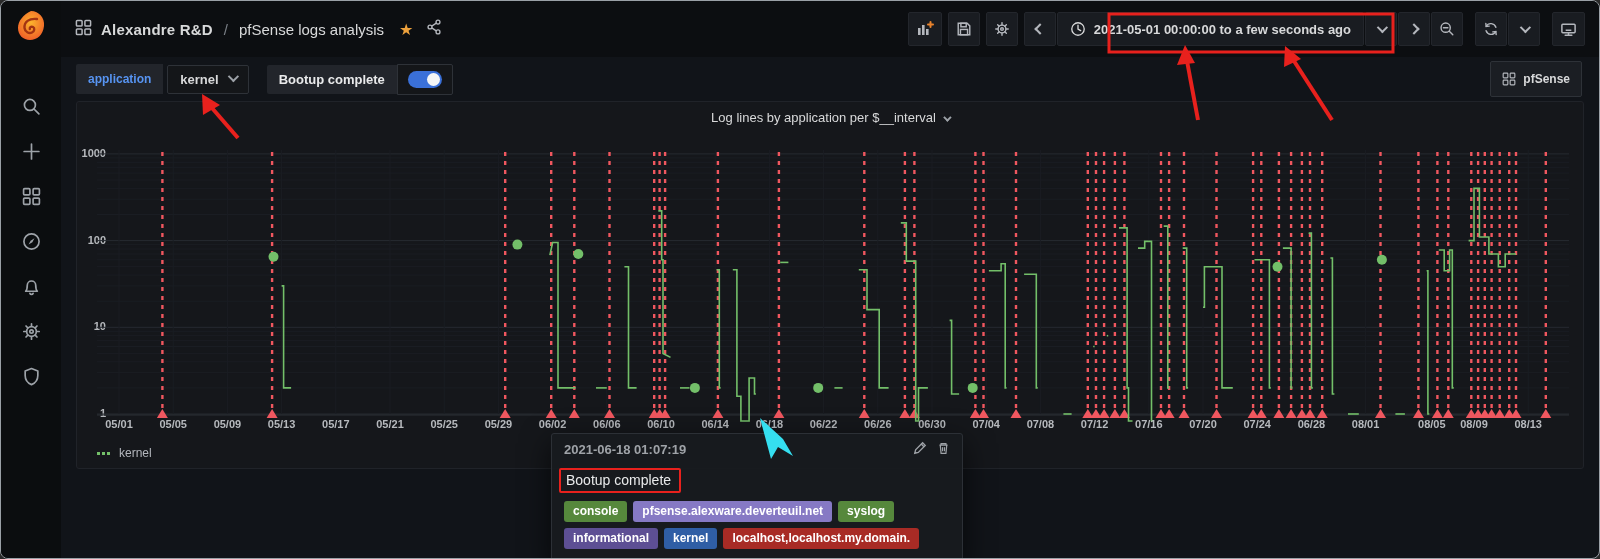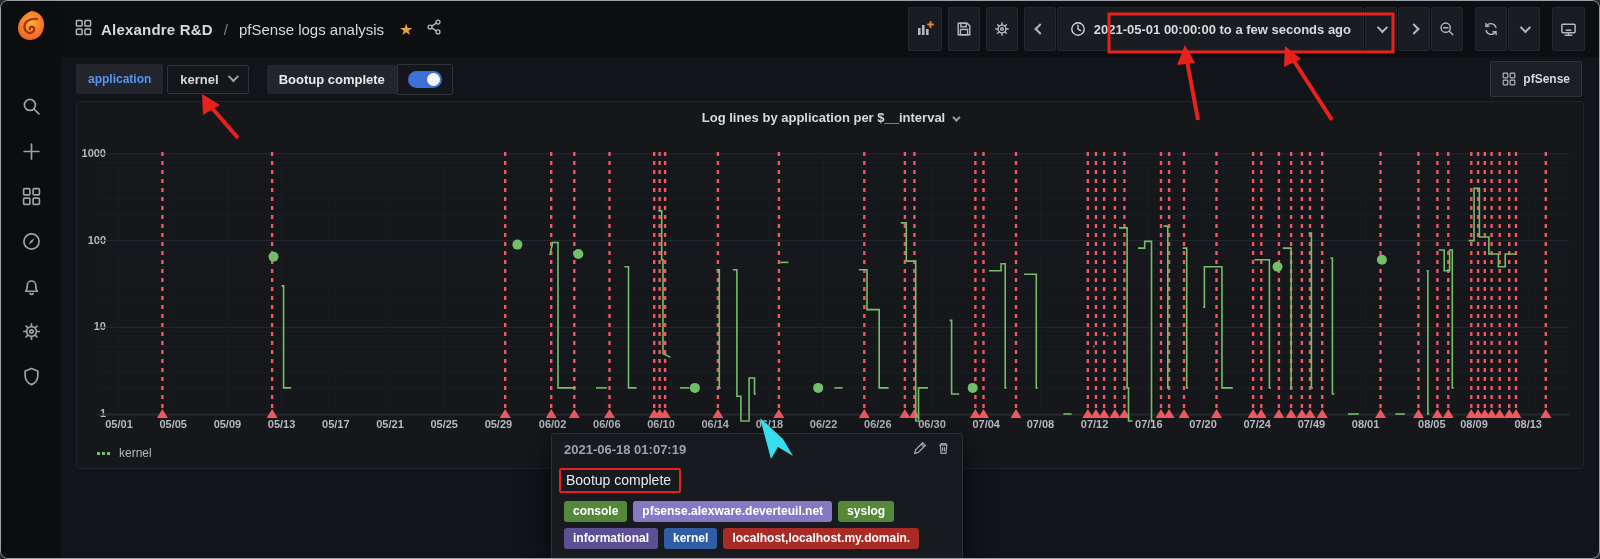--- a/index.html
+++ b/index.html
@@ -17,21 +17,21 @@
   
   .topnav { position:absolute; left:60px; top:0; right:0; height:56px; background:#0c0e11; z-index:2;
             display:flex; align-items:center; padding:9px 14px; }
   .crumb { display:flex; align-items:center; gap:9px; }
   .crumb .grid-ic svg, .toolbtn svg { stroke:#b4b7bd; fill:none; stroke-width:1.6; stroke-linecap:round; }
   .crumb-txt { color:#d8d9da; font-size:15px; font-weight:600; letter-spacing:.2px; }
   .crumb-sep { color:#7b8087; font-size:15px; font-weight:400; padding:0 2px; }
   .crumb-page { color:#d8d9da; font-size:15px; font-weight:400; }
   .star { color:#eda13c; font-size:16px; margin-left:6px; cursor:pointer; }
   .toolbar { margin-left:auto; display:flex; align-items:center; gap:6px; }
-  .toolbtn { height:44px; min-width:32px; background:#191c21; border:1px solid #23262c; border-radius:2px;
+  .toolbtn { height:34px; min-width:32px; background:#191c21; border:1px solid #23262c; border-radius:2px;
              display:flex; align-items:center; justify-content:center; padding:0 7px; cursor:pointer; }
   .tgroup { display:flex; align-items:center; gap:1px; }
   .trange { display:flex; align-items:center; gap:8px; color:#d8d9da; font-size:13px; font-weight:700; white-space:nowrap; }
   .caret { width:8px; height:8px; border-right:2px solid #b4b7bd; border-bottom:2px solid #b4b7bd;
            transform:rotate(45deg) translateY(-2px); display:inline-block; }
   .chev-l { width:8px; height:8px; border-left:2px solid #b4b7bd; border-bottom:2px solid #b4b7bd; transform:rotate(45deg); }
   .chev-r { width:8px; height:8px; border-right:2px solid #b4b7bd; border-top:2px solid #b4b7bd; transform:rotate(45deg); }
 
   
   .submenu { position:absolute; left:75px; top:62px; right:17px; height:32px; display:flex; align-items:center; z-index:2; }
@@ -45,21 +45,21 @@
   .switch { width:34px; height:17px; background:#3a70d8; border-radius:9px; position:relative; }
   .switch .knob { position:absolute; right:2px; top:2px; width:13px; height:13px; background:#f4f5f5; border-radius:50%; }
   .dash-link { margin-left:auto; background:#1b1e23; border:1px solid #2e3238; border-radius:2px; color:#d8d9da;
                font-size:12px; font-weight:700; padding:10px 11px; display:flex; align-items:center; gap:7px; cursor:pointer; }
   .dash-link svg { stroke:#b4b7bd; fill:none; stroke-width:1.5; }
 
   
   .panel { position:absolute; left:75px; top:100px; width:1508px; height:368px; background:#15171b;
            border:1px solid #202329; border-radius:3px; z-index:1; }
   .panel-title { position:absolute; top:8px; left:0; width:100%; text-align:center; color:#d8d9da;
-                 font-size:13px; font-weight:700; cursor:pointer; }
+                 font-size:13px; font-weight:400; cursor:pointer; }
   .panel-title .caret { border-color:#9da2a8; width:6px; height:6px; margin-left:7px; }
   #chart-svg { position:absolute; left:20px; top:48px; overflow:hidden; }
   .ylabels { position:absolute; left:2px; top:48px; width:27px; height:266px; }
   .ylabels span { position:absolute; right:0; color:#b6b9bd; font-size:11px; font-weight:600; }
   .xlabels { position:absolute; left:20px; top:316px; width:1472px; height:16px; }
   .xlabels span { position:absolute; transform:translateX(-50%); color:#b6b9bd; font-size:11px; font-weight:600; white-space:nowrap; }
   .legend { position:absolute; left:20px; top:344px; display:flex; align-items:center; gap:7px; cursor:pointer; }
   .legend .swatch { width:15px; height:3px;
         background:repeating-linear-gradient(90deg,#73bf69 0 3px,transparent 3px 5px); }
   .legend .name { color:#b4b7bd; font-size:12px; }
@@ -482,21 +482,21 @@
         <span style="left: 672.4px;">06/18</span>
         <span style="left: 726.6px;">06/22</span>
         <span style="left: 780.8px;">06/26</span>
         <span style="left: 835px;">06/30</span>
         <span style="left: 889.2px;">07/04</span>
         <span style="left: 943.4px;">07/08</span>
         <span style="left: 997.6px;">07/12</span>
         <span style="left: 1051.8px;">07/16</span>
         <span style="left: 1106px;">07/20</span>
         <span style="left: 1160.2px;">07/24</span>
-        <span style="left: 1214.4px;">07/49</span>
+        <span style="left: 1214.4px;">06/28</span>
         <span style="left: 1268.6px;">08/01</span>
         <span style="left: 1322.8px; padding-left: 24px;">08/05</span>
         <span style="left: 1377px;">08/09</span>
         <span style="left: 1431.2px;">08/13</span>
       </div>
     <div class="legend">
       <span class="swatch"></span>
       <span class="name">kernel</span>
     </div>
   </div>

